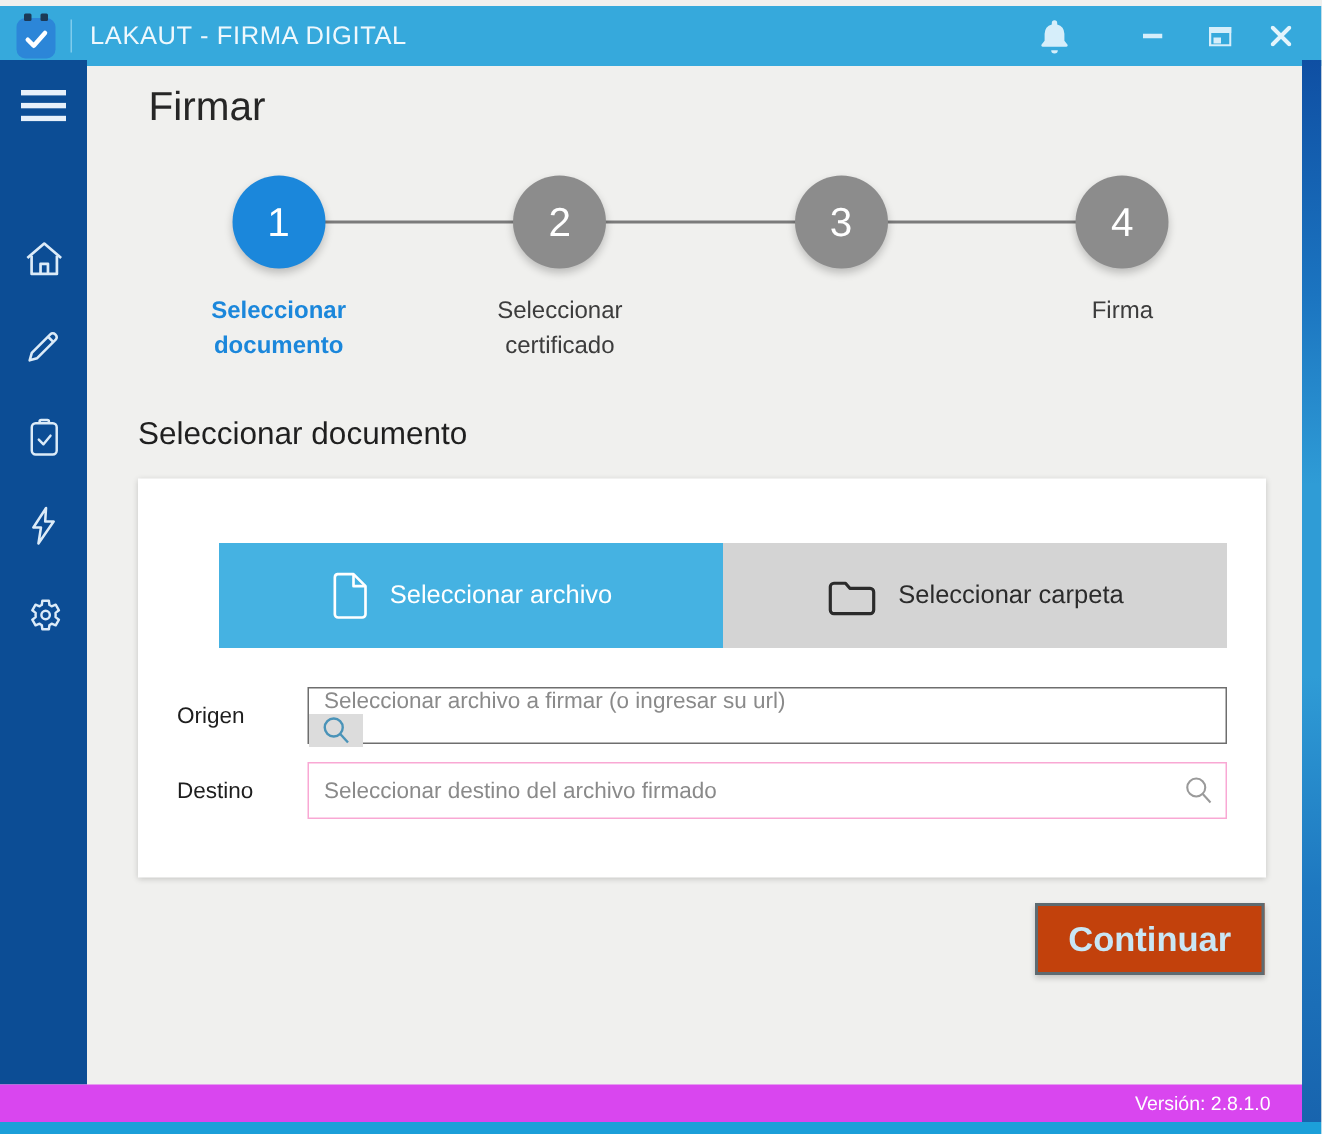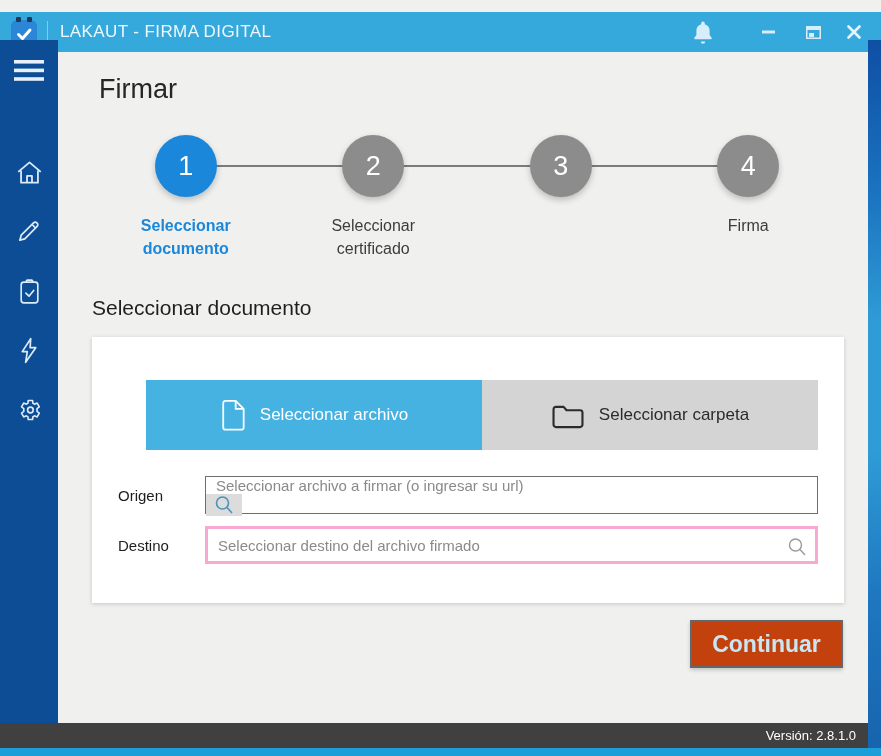--- a/index.html
+++ b/index.html
@@ -1,36 +1,36 @@
 <!DOCTYPE html>
 <html><head>
 <meta charset="utf-8">
 <style>
   * { margin:0; padding:0; box-sizing:border-box; }
   html,body { width:881px; height:756px; overflow:hidden; }
   body { font-family:"Liberation Sans", sans-serif; background:#f0f0ee; }
   .window { position:relative; width:881px; height:756px; background:#f0f0ee; }
 
   
-  .titlebar { position:absolute; left:0; top:12px; width:881px; height:40px; background:#36a9dc; display:flex; align-items:center; }
+  .titlebar { position:absolute; left:0; top:4px; width:881px; height:40px; background:#36a9dc; display:flex; align-items:center; }
   .app-icon { margin-left:9px; width:30px; height:32px; flex:0 0 auto; }
   .tb-sep { width:1px; height:22px; background:#7fccec; margin-left:8px; }
   .tb-title { margin-left:12px; color:#eef8fd; font-size:17px; letter-spacing:0.4px; }
   .tb-bell { position:absolute; left:691px; top:8px; width:24px; height:26px; }
   .tb-btn { position:absolute; top:0; height:40px; width:40px; display:flex; align-items:center; justify-content:center; }
   .tb-min { left:748px; } .tb-max { left:793px; } .tb-close { left:834px; }
 
   
   .sidebar { position:absolute; left:0; top:40px; width:58px; height:683px; background:#0c4d95; }
   .sb-item { position:absolute; left:0; width:58px; height:44px; display:flex; align-items:center; justify-content:center; }
   .sb-menu { top:8px; } .sb-home { top:110px; } .sb-pencil { top:169px; }
   .sb-clip { top:229px; } .sb-bolt { top:288px; } .sb-gear { top:348px; }
 
   
-  .main { position:absolute; left:58px; top:52px; width:810px; height:512px; }
+  .main { position:absolute; left:58px; top:34px; width:810px; height:512px; }
   .page-title { position:absolute; left:41px; top:22px; font-size:27px; color:#262626; font-weight:400; }
 
   
   .stepper { position:absolute; left:34px; top:83px; width:750px; height:180px; }
   .step-line { position:absolute; left:94px; top:30px; width:562px; height:2px; background:#7b7b7b; }
   .steps { position:relative; display:flex; }
   .step { width:187.5px; display:flex; flex-direction:column; align-items:center; }
   .step-circle { width:62px; height:62px; border-radius:50%; background:#8c8c8c; color:#ffffff;
     font-size:27px; display:flex; align-items:center; justify-content:center;
     box-shadow:0 3px 6px rgba(0,0,0,0.22); position:relative; z-index:2; }
@@ -46,36 +46,36 @@
   .tab { width:350px; height:70px; display:flex; align-items:center; justify-content:center; gap:14px;
     font-size:17px; border:none; cursor:pointer; }
   .tab.active { background:#45b2e2; color:#ffffff; }
   .tab.inactive { background:#d4d4d4; color:#2b2b2b;align-items:center; }
 
   .field-row { position:absolute; left:26px; width:700px; height:38px; display:flex; align-items:center; }
   .row-origen { top:139px; } .row-destino { top:189px; }
   .field-label { width:87px; font-size:15px; color:#1e1e1e; }
   .input-wrap { flex:1; height:38px; display:flex; background:#ffffff; }
   .row-origen .input-wrap { border:1px solid #6e6e6e;flex-direction:column; }
-  .row-destino .input-wrap { border:3px solid #f9a8d4; }
+  .row-destino .input-wrap { border:1px solid #f9a8d4; }
   .input-wrap input { flex:1; border:none; outline:none; padding:0 10px; font-size:15px;
     font-family:"Liberation Sans", sans-serif; color:#333; background:transparent; }
   .input-wrap input::placeholder { color:#8a8a8a; opacity:1; }
   .search-btn { width:36px; height:36px; border:none; display:flex; align-items:center; justify-content:center; cursor:pointer; background:transparent; }
   .row-origen .search-btn { background:#dcdcdc; }
 
   .continue-btn { position:absolute; left:632px; top:568px; width:153px; height:48px;
     background:#c2410c; border:2px solid #5e6a70; color:#c9e6f4; font-size:23px; font-weight:bold;
     font-family:"Liberation Sans", sans-serif; box-shadow:0 2px 4px rgba(0,0,0,0.2); }
 
   
   .right-strip { position:absolute; left:868px; top:40px; width:13px; height:708px;
     background:linear-gradient(180deg,#0f4fa3 0%,#1b74c0 22%,#2f9cd6 40%,#2f9cd6 58%,#1e78c0 78%,#1864ae 100%); }
-  .statusbar { position:absolute; left:0; top:723px; width:868px; height:25px; background:#404040;
-    color:#ffffff; font-size:13px; line-height:25px; text-align:right; padding-right:12px; }
+  .statusbar { position:absolute; left:0; top:723px; width:868px; height:25px; background:#d946ef;
+    color:#ffffff; font-size:13px; line-height:25px; text-align:right; padding-right:21px; }
   .bottom-strip { position:absolute; left:0; top:748px; width:881px; height:8px; background:#1c9fd9; }
 
   svg { display:block; }
 </style>
 </head>
 <body>
 
 <div class="window">
 
   <div class="titlebar">

